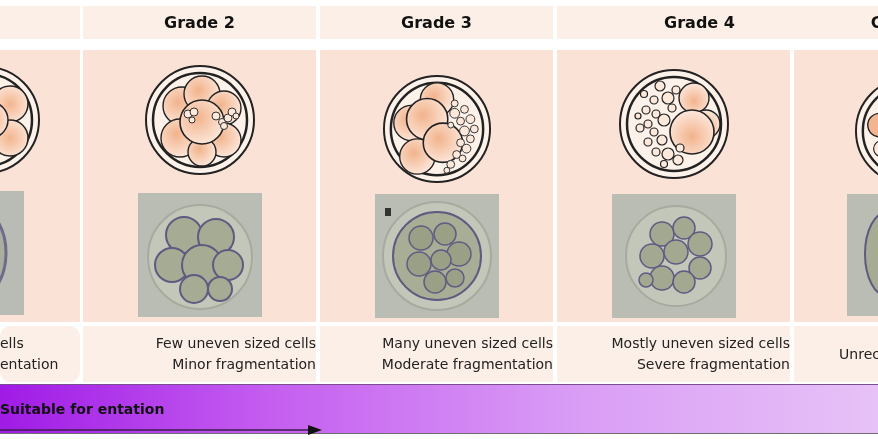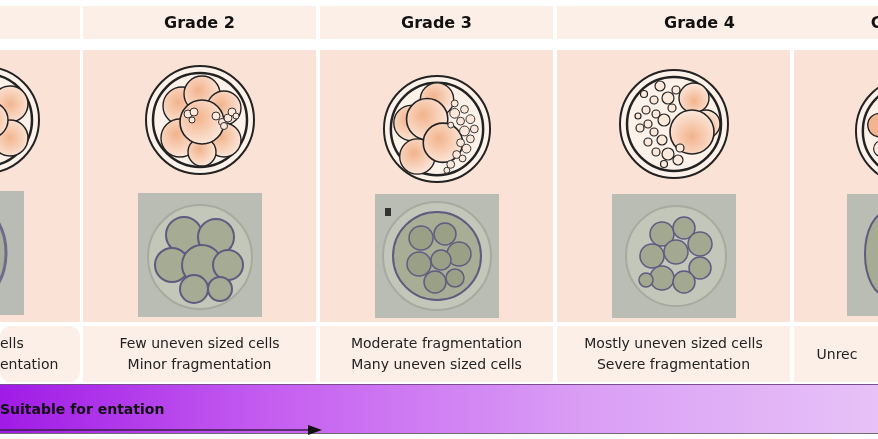--- a/index.html
+++ b/index.html
@@ -1,20 +1,20 @@
 <!DOCTYPE html>
 <html><head>
 <meta charset="utf-8">
 <style>
   html,body{margin:0;padding:0;background:#ffffff;}
   body{width:878px;height:439px;position:relative;overflow:hidden;font-family:"DejaVu Sans",sans-serif;}
   .col{position:absolute;top:0;}
   .hdr{position:absolute;top:6px;height:33px;background:#fcefe7;display:flex;align-items:center;justify-content:center;font-weight:bold;font-size:16px;color:#111;}
   .imgcell{position:absolute;top:50px;height:272px;background:#fae2d6;}
-  .txtcell{position:absolute;top:326px;height:56px;background:#fcefe7;display:flex;flex-direction:column;align-items:center;justify-content:center;font-size:14px;color:#222;line-height:21px;white-space:nowrap;}
+  .txtcell{position:absolute;top:326px;height:56px;background:#fcefe7;display:flex;flex-direction:column;align-items:flex-end;justify-content:center;font-size:14px;color:#222;line-height:21px;white-space:nowrap;}
   .schem{position:absolute;left:50%;top:14px;transform:translateX(-50%);}
   .micro{position:absolute;left:50%;top:143px;width:124px;height:124px;transform:translateX(-50%);background:#b8bcb4;overflow:hidden;}
   .bar{position:absolute;left:0;top:384px;width:878px;height:48px;
        background:linear-gradient(to right,#a01be6 0%,#c45cf0 30%,#d99cf5 65%,#e7c2f7 100%);
        border-top:1px solid #7a4d8e;border-bottom:1px solid #6e6e6e;}
   .bar-label{position:absolute;left:0;top:16px;font-weight:bold;font-size:14px;color:#111;}
   .arrow{position:absolute;left:0;top:425px;width:322px;height:10px;}
 </style>
 </head>
 <body>
@@ -154,22 +154,22 @@
           <circle cx="44" cy="70" r="12"></circle>
             <circle cx="66" cy="66" r="10"></circle>
             <circle cx="60" cy="88" r="11"></circle>
             <circle cx="80" cy="84" r="9"></circle>
         </g>
         <rect x="10" y="14" width="6" height="8" fill="#333"></rect>
       </svg>
     </div>
   </div>
   <div class="txtcell" style="left:320px;width:233px;">
+    <span>Many uneven sized cells</span>
     <span>Moderate fragmentation</span>
-    <span>Many uneven sized cells</span>
   </div>
 </div>
 
 <div class="col">
   <div class="hdr" style="left:557px;width:233px;padding-left:26px;">
       <span>Grade 4</span>
     </div>
   <div class="imgcell" style="left:557px;width:233px;">
     <svg class="schem" style="top:18px;" width="112" height="112" viewBox="0 0 112 112">
       <defs>

